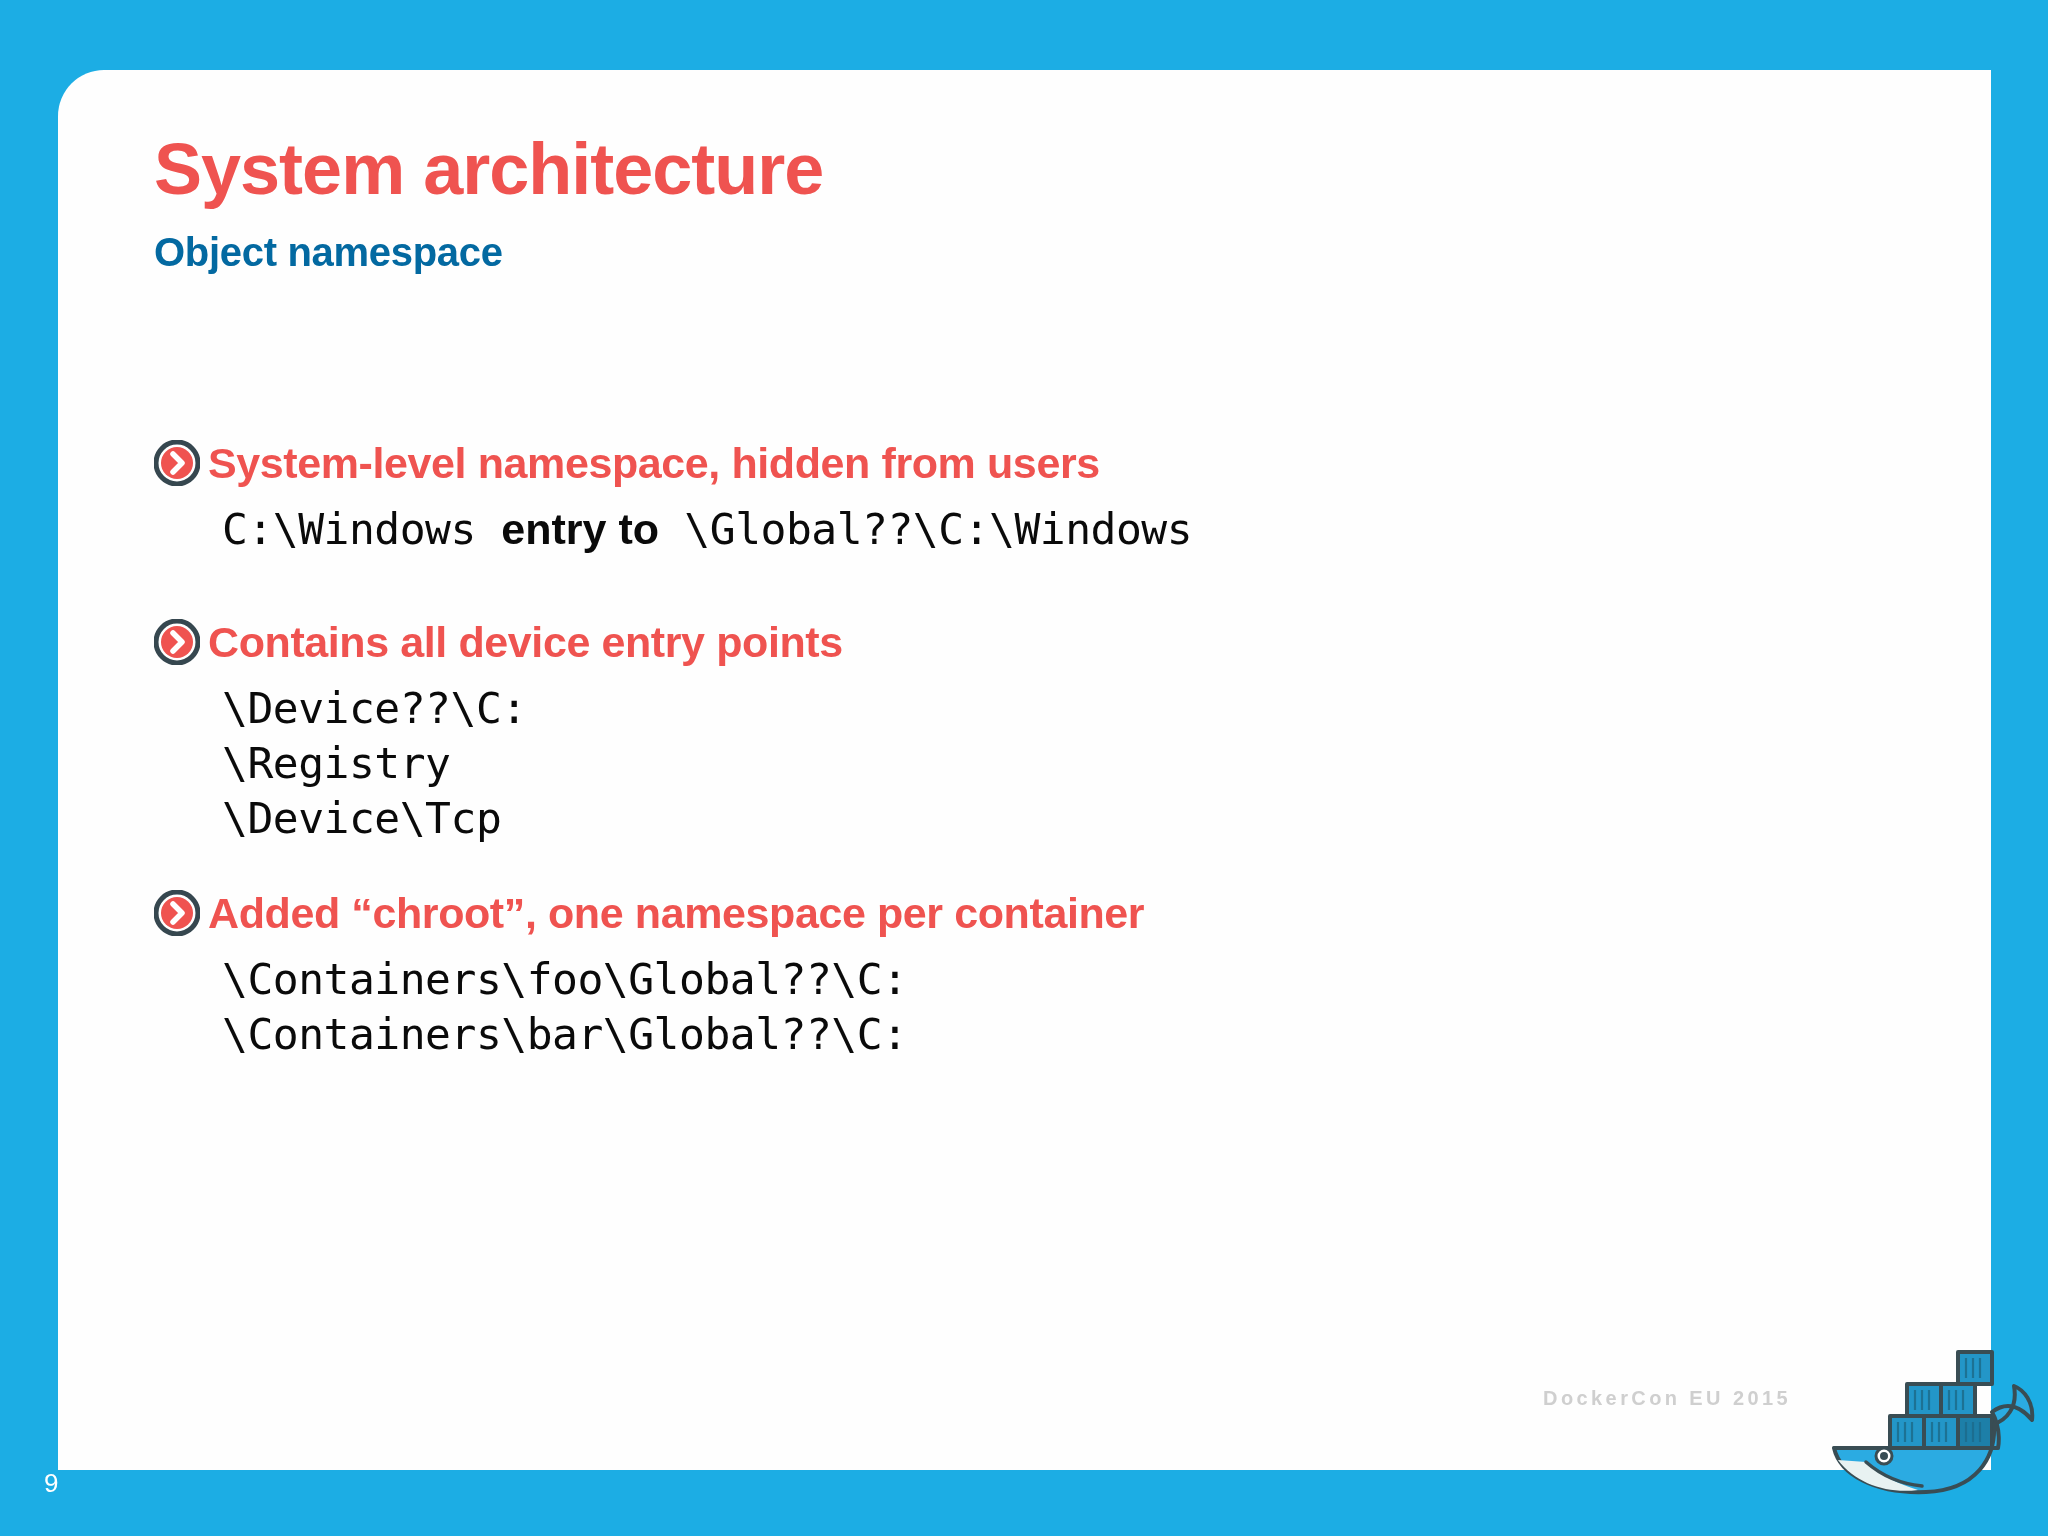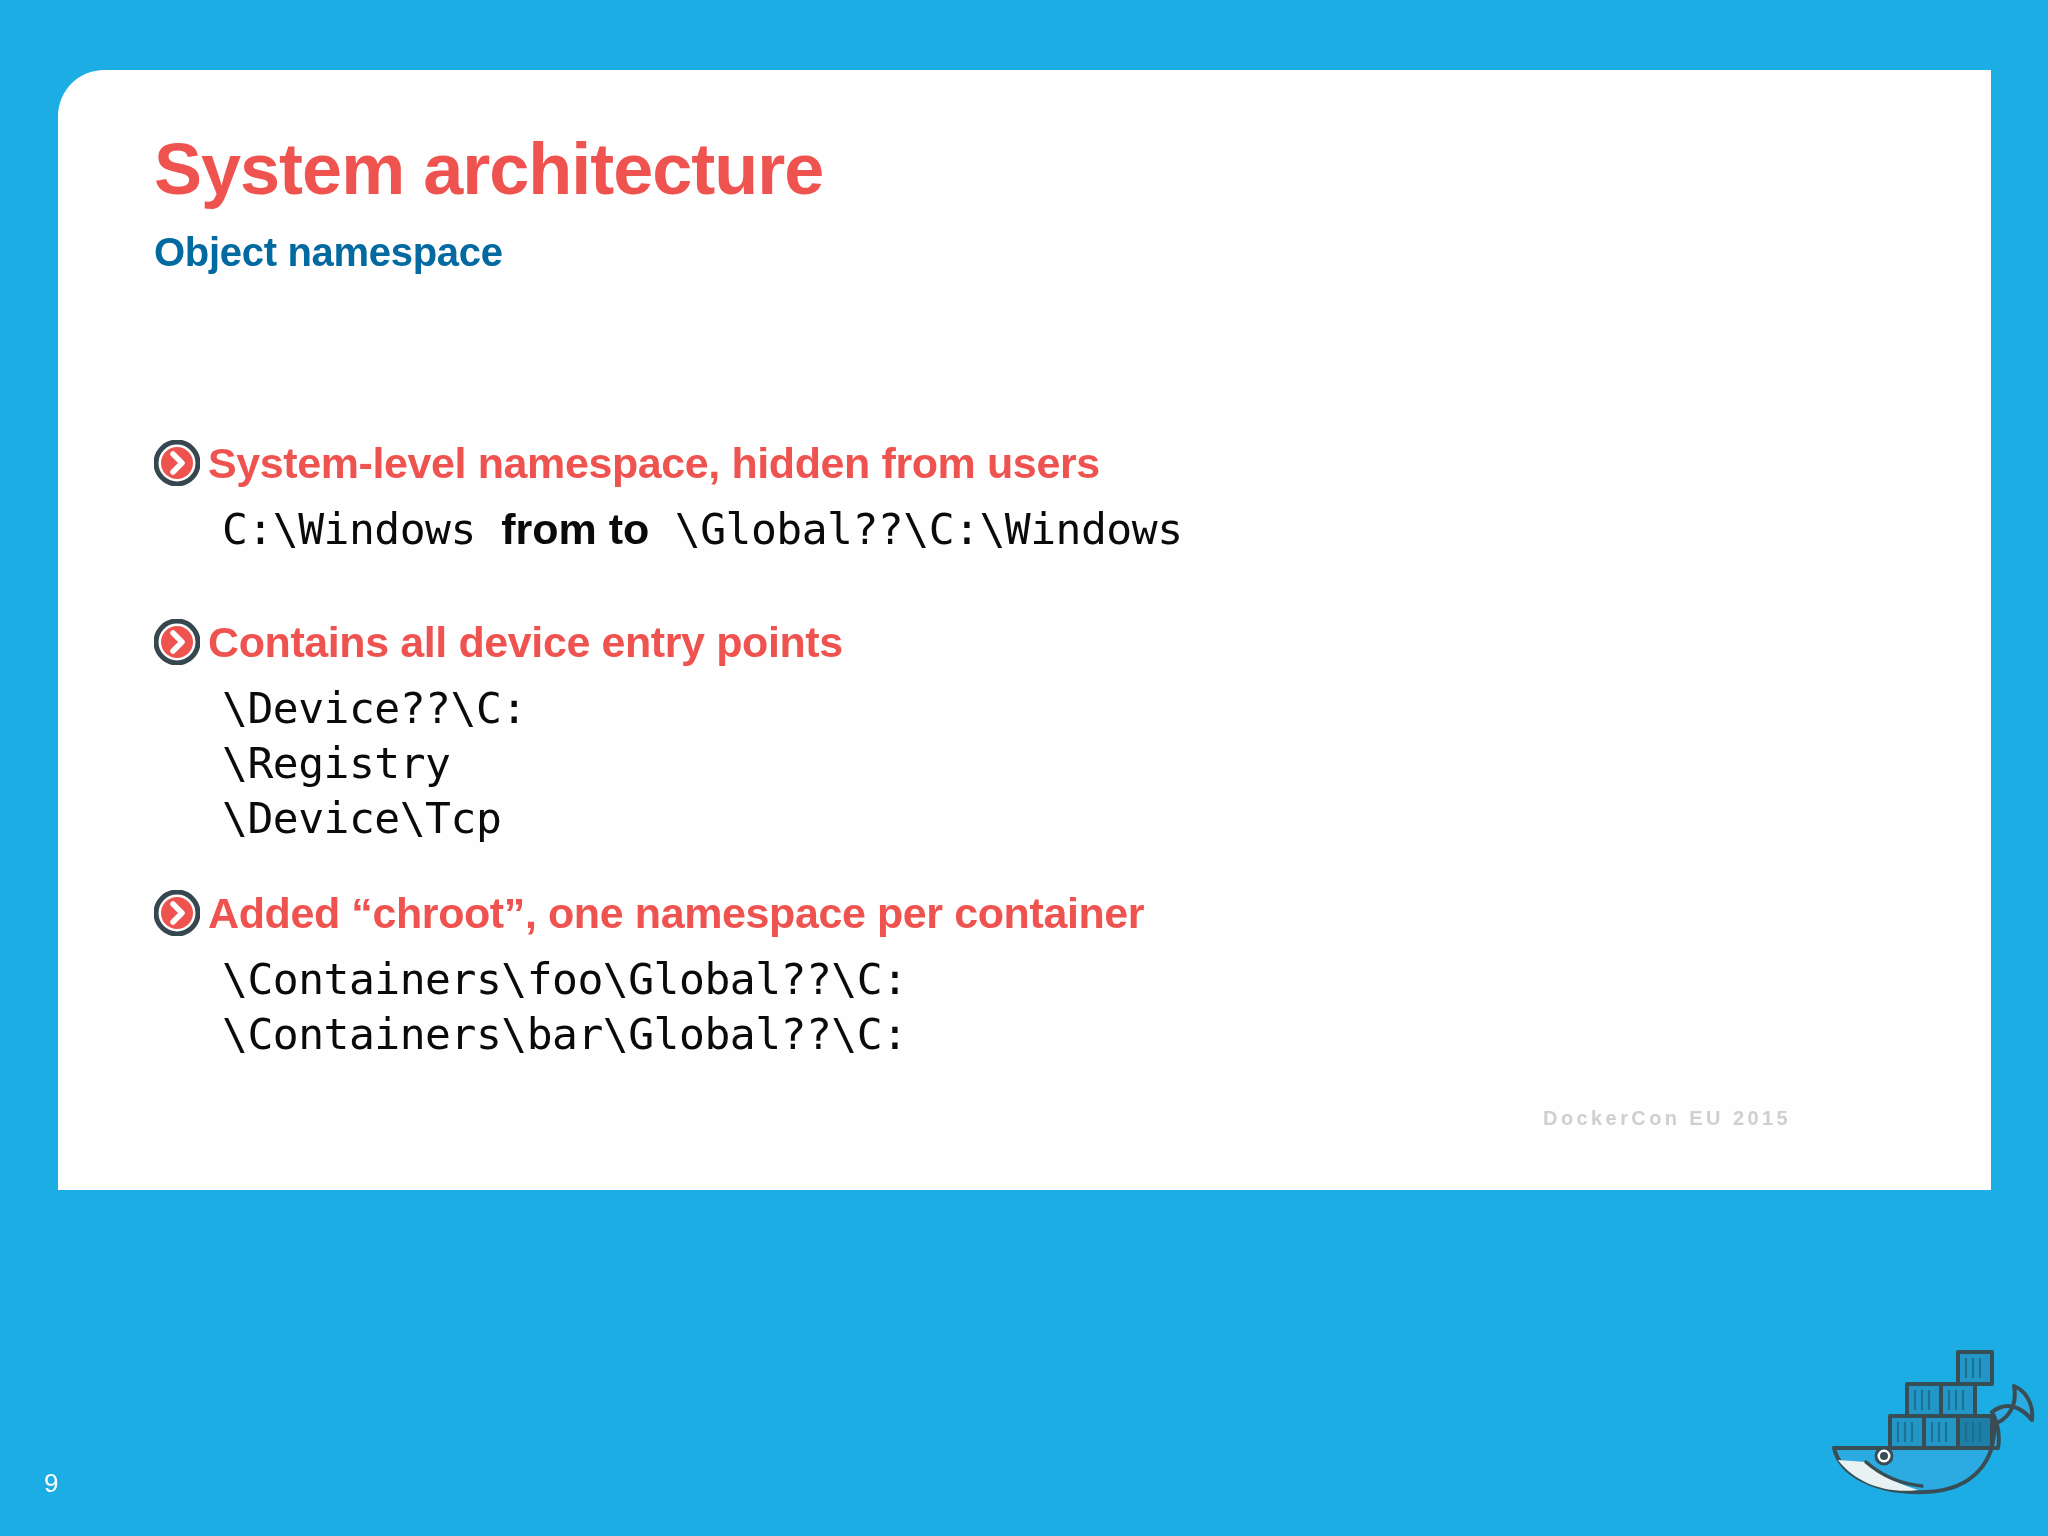--- a/index.html
+++ b/index.html
@@ -15,21 +15,21 @@
     font-family: "Liberation Sans", sans-serif;
     position: relative;
   }
 
   
   #slide-card {
     position: absolute;
     left: 58px;
     top: 70px;
     width: 1933px;
-    height: 1120px;
+    height: 1400px;
     background: #FEFEFE;
     border-radius: 46px 0 0 0;
     overflow: visible;
   }
 
   
   #title-block {
     position: absolute;
     left: 96px;
     top: 62px;
@@ -157,21 +157,21 @@
     <div class="bullet-group" id="group-0">
       <div class="bullet-head-row">
         <svg class="arrow-icon" viewBox="0 0 46 46">
           <circle cx="23" cy="23" r="21" fill="none" stroke="#36474F" stroke-width="5"></circle>
           <circle cx="23" cy="23" r="16" fill="#EF5350"></circle>
           <path d="M19 14 L28 23 L19 32" fill="none" stroke="#FFFFFF" stroke-width="5.5" stroke-linecap="round" stroke-linejoin="round"></path>
         </svg>
         <div class="bullet-heading">System-level namespace, hidden from users</div>
       </div>
       <div class="bullet-lines">
-        <div class="code-line"><span>C:\Windows </span><span class="emph">from to</span><span> \Global??\C:\Windows</span></div>
+        <div class="code-line"><span>C:\Windows </span><span class="emph">entry to</span><span> \Global??\C:\Windows</span></div>
       </div>
     </div>
 
     <div class="bullet-group" id="group-1">
       <div class="bullet-head-row">
         <svg class="arrow-icon" viewBox="0 0 46 46">
           <circle cx="23" cy="23" r="21" fill="none" stroke="#36474F" stroke-width="5"></circle>
           <circle cx="23" cy="23" r="16" fill="#EF5350"></circle>
           <path d="M19 14 L28 23 L19 32" fill="none" stroke="#FFFFFF" stroke-width="5.5" stroke-linecap="round" stroke-linejoin="round"></path>
         </svg>

